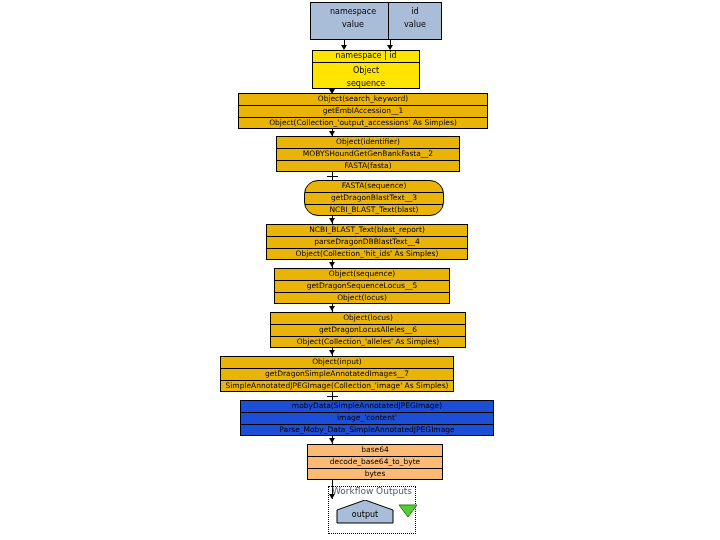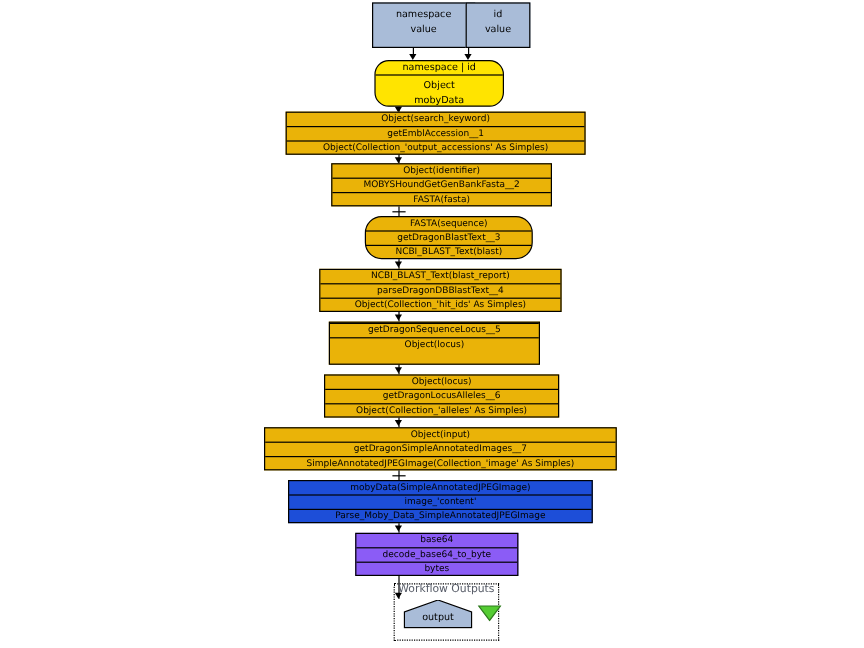--- a/index.html
+++ b/index.html
@@ -43,39 +43,39 @@
     background: #a9bcd8;
     font-size: 8px;
   }
   .port .row { padding-top: 5px; }
   .port .row.sep { border-top: none; padding-top: 3px; padding-bottom: 6px; }
 
   
   .mobybox {
     background: #ffe400;
     font-size: 8px;
-    border-radius: 12px;
   }
   .mobybox .row.sep { border-top: 1px solid #000; }
   .mobybox .rowtall { padding-top: 4px; padding-bottom: 3px; }
 
   
   .proc {
     background: #eab308;
     font-size: 7.5px;
   }
   
   .white {
     background: #1d4ed8;
     font-size: 7.5px;
   }
   
   .purple {
-    background: #8b5cf6;
+    background: #fdba74;
     font-size: 7.5px;
+    margin-left: 11px;
   }
 
   
   .link {
     position: absolute;
     background: #000000;
     width: 1px;
   }
   .arrow {
     position: absolute;
@@ -142,21 +142,21 @@
   </div>
 
   <div class="link" style="left:344px; top:40px; height:8px;"></div>
   <div class="arrow small" style="left:341px; top:45px;"></div>
   <div class="link" style="left:390px; top:40px; height:8px;"></div>
   <div class="arrow small" style="left:387px; top:45px;"></div>
 
   <div class="node mobybox" style="left:312px; top:50px; width:108px; height:39px;">
     <span class="row">namespace | id</span>
     <span class="row sep rowtall">Object</span>
-    <span class="row">mobyData</span>
+    <span class="row">sequence</span>
   </div>
 
   <div class="link" style="left:332px; top:89px; height:5px;"></div>
   <div class="arrow small" style="left:329px; top:89px;"></div>
 
   <div class="node proc" style="left:238px; top:93px; width:250px; height:36px;">
     <span class="row">Object(search_keyword)</span>
     <span class="row sep">getEmblAccession__1</span>
     <span class="row sep">Object(Collection_'output_accessions' As Simples)</span>
   </div>
@@ -185,37 +185,38 @@
   <div class="node proc" style="left:266px; top:224px; width:202px; height:36px;">
     <span class="row">NCBI_BLAST_Text(blast_report)</span>
     <span class="row sep">parseDragonDBBlastText__4</span>
     <span class="row sep">Object(Collection_'hit_ids' As Simples)</span>
   </div>
 
   <div class="link" style="left:332px; top:260px; height:8px;"></div>
   <div class="arrow small" style="left:329px; top:262px;"></div>
 
   <div class="node proc" style="left:274px; top:268px; width:176px; height:36px;">
+    <span class="row">Object(sequence)</span>
     <span class="row sep">getDragonSequenceLocus__5</span>
     <span class="row sep">Object(locus)</span>
   </div>
 
   <div class="link" style="left:332px; top:304px; height:8px;"></div>
   <div class="arrow small" style="left:329px; top:306px;"></div>
 
   <div class="node proc" style="left:270px; top:312px; width:196px; height:36px;">
     <span class="row">Object(locus)</span>
     <span class="row sep">getDragonLocusAlleles__6</span>
     <span class="row sep">Object(Collection_'alleles' As Simples)</span>
   </div>
 
   <div class="link" style="left:332px; top:348px; height:8px;"></div>
   <div class="arrow small" style="left:329px; top:350px;"></div>
 
-  <div class="node proc" style="left:220px; top:356px; width:294px; height:36px;">
+  <div class="node proc" style="left:220px; top:356px; width:234px; height:36px;">
     <span class="row">Object(input)</span>
     <span class="row sep">getDragonSimpleAnnotatedImages__7</span>
     <span class="row sep">SimpleAnnotatedJPEGImage(Collection_'image' As Simples)</span>
   </div>
 
   <div class="link" style="left:332px; top:392px; height:8px;"></div>
   <div class="tick" style="left:327px; top:396px; width:11px;"></div>
 
   <div class="node white" style="left:240px; top:400px; width:254px; height:36px;">
     <span class="row">mobyData(SimpleAnnotatedJPEGImage)</span>

